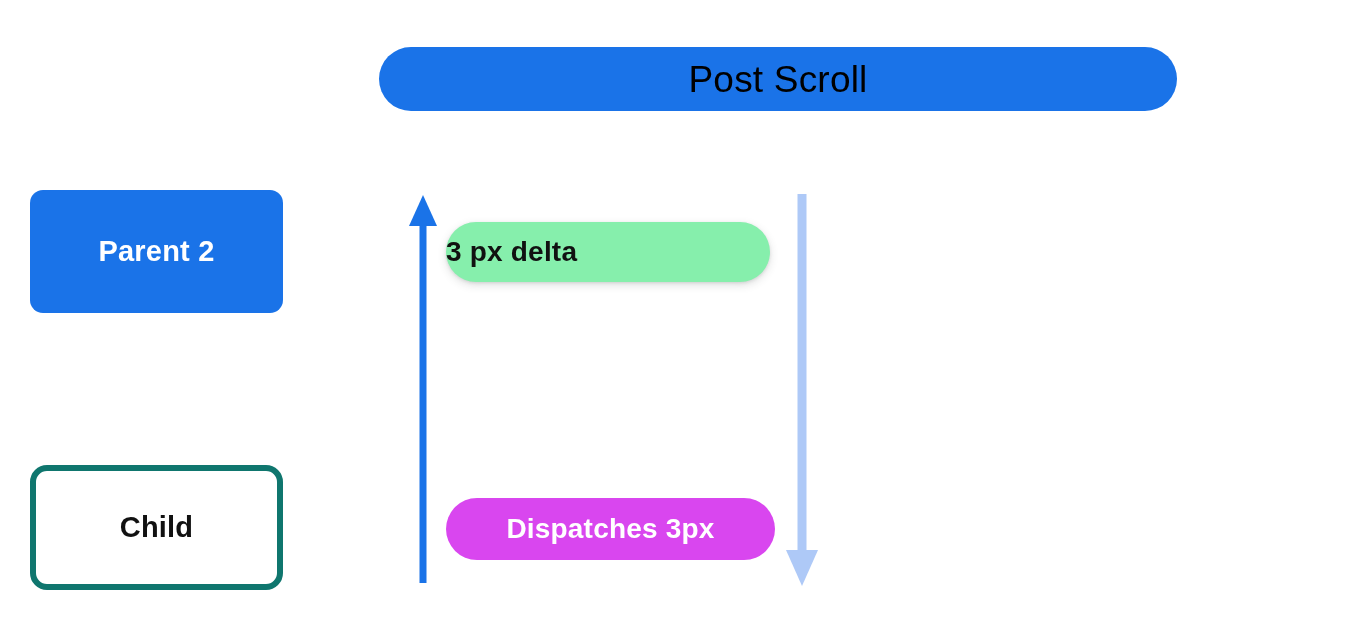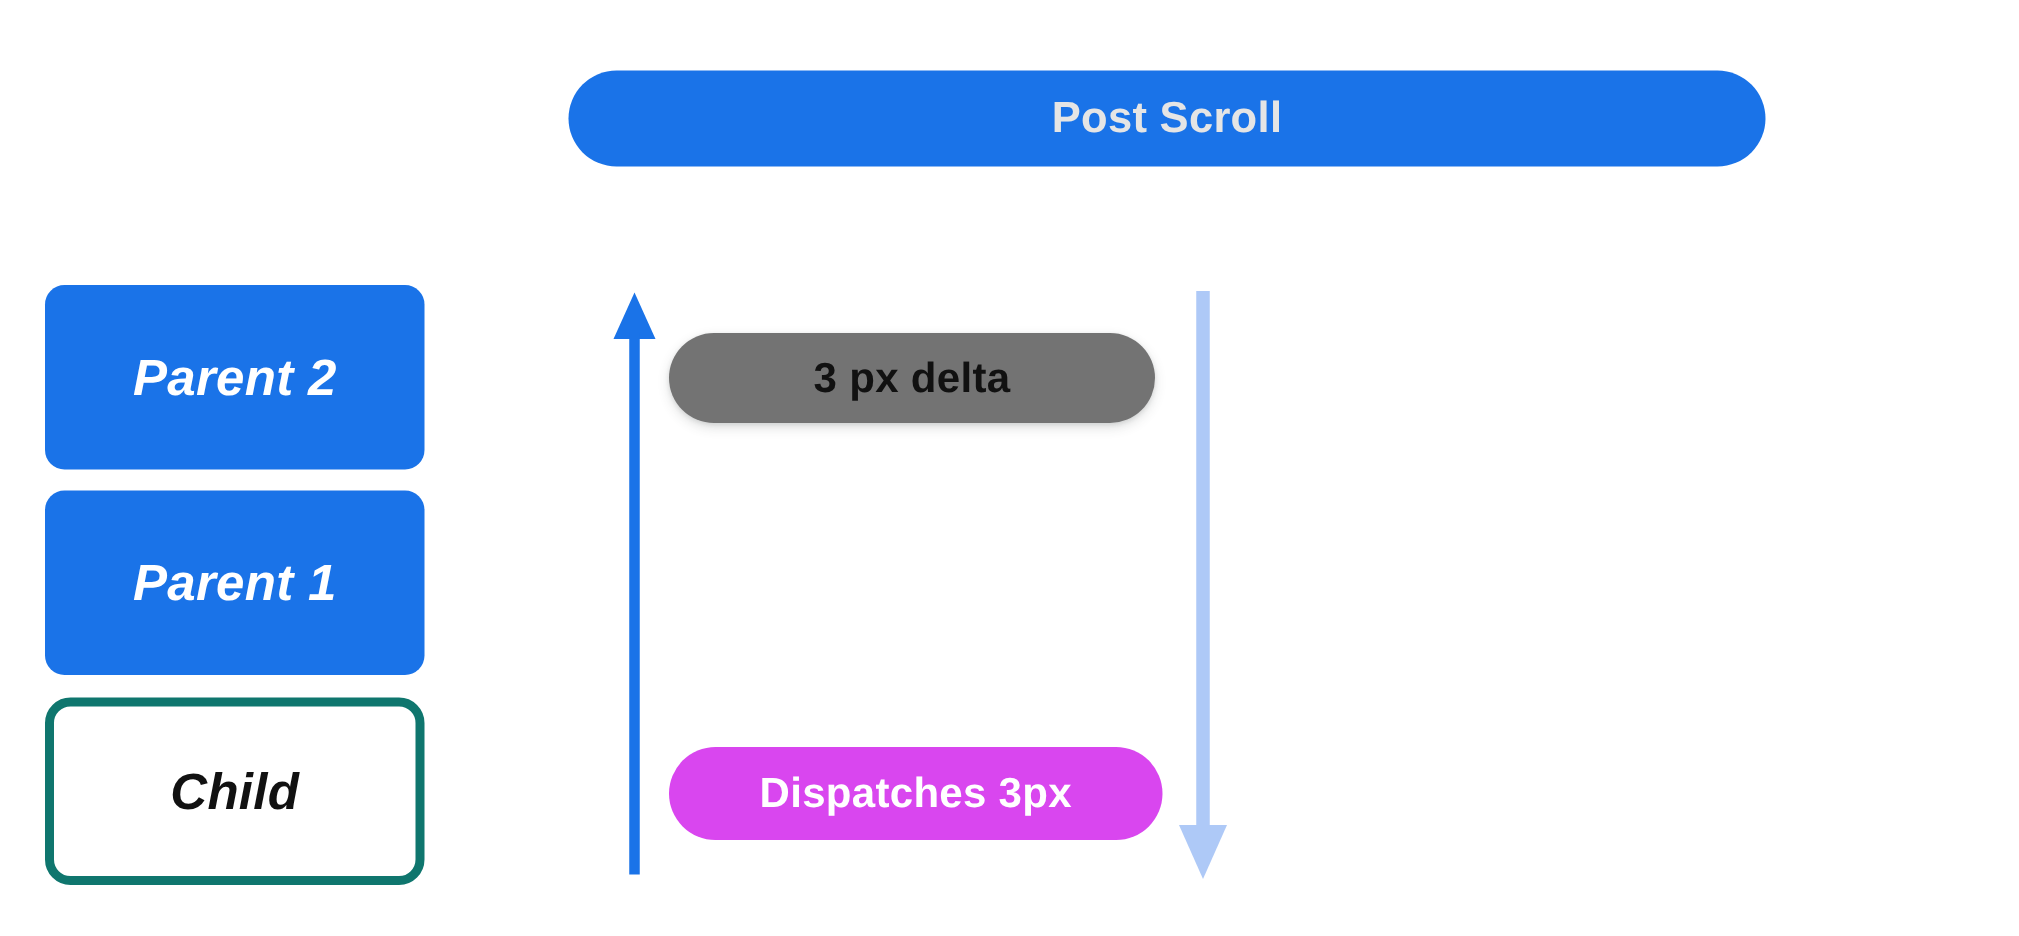--- a/index.html
+++ b/index.html
@@ -26,44 +26,43 @@
     width: 798px;
     height: 64px;
     background: #1a73e8;
     border-radius: 32px;
     display: flex;
     align-items: center;
     justify-content: center;
     box-sizing: border-box;
   }
   #title-pill .pill-text {
-    color: #e5e5e5;
-    font-size: 29px;
-    font-weight: bold;
+    color: #000000;
+    font-size: 37px;
+    font-weight: normal;
     letter-spacing: 0.2px;
     line-height: 1;
   }
 
   
   .stack-box {
     position: absolute;
     left: 30px;
     width: 253px;
     display: flex;
     align-items: center;
     justify-content: center;
     box-sizing: border-box;
     border-radius: 13px;
   }
   .stack-box .box-text {
-    font-size: 34px;
+    font-size: 29px;
     font-weight: bold;
     line-height: 1;
     letter-spacing: 0.2px;
-    font-style: italic;
   }
   .stack-box.filled {
     background: #1a73e8;
   }
   .stack-box.filled .box-text {
     color: #ffffff;
   }
   .stack-box.outlined {
     background: #ffffff;
     border: 6px solid #0f766e;
@@ -95,25 +94,25 @@
     height: 396px;
   }
 
   
   #delta-chip {
     position: absolute;
     left: 446px;
     top: 222px;
     width: 324px;
     height: 60px;
-    background: #737373;
+    background: #86efac;
     border-radius: 30px;
     display: flex;
     align-items: center;
-    justify-content: center;
+    justify-content: flex-start;
     box-sizing: border-box;
     box-shadow: 0 3px 8px rgba(60,64,67,0.17), 0 1px 3px rgba(60,64,67,0.12);
   }
   #delta-chip .chip-text {
     color: #111111;
     font-size: 28px;
     font-weight: bold;
     line-height: 1;
     letter-spacing: 0.2px;
   }
@@ -146,23 +145,20 @@
 <div id="canvas">
 
   <div id="title-pill">
     <span class="pill-text">Post Scroll</span>
   </div>
 
   <div id="box-parent2" class="stack-box filled">
     <span class="box-text">Parent 2</span>
   </div>
 
-  <div id="box-parent1" class="stack-box filled">
-    <span class="box-text">Parent 1</span>
-  </div>
 
   <div id="box-child" class="stack-box outlined">
     <span class="box-text">Child</span>
   </div>
 
   <svg id="arrow-up" class="arrow" viewBox="0 0 34 392">
     <polygon points="17,2 31,33 3,33" fill="#1a73e8"></polygon>
     <rect x="13.5" y="29" width="7" height="361" fill="#1a73e8"></rect>
   </svg>
 

